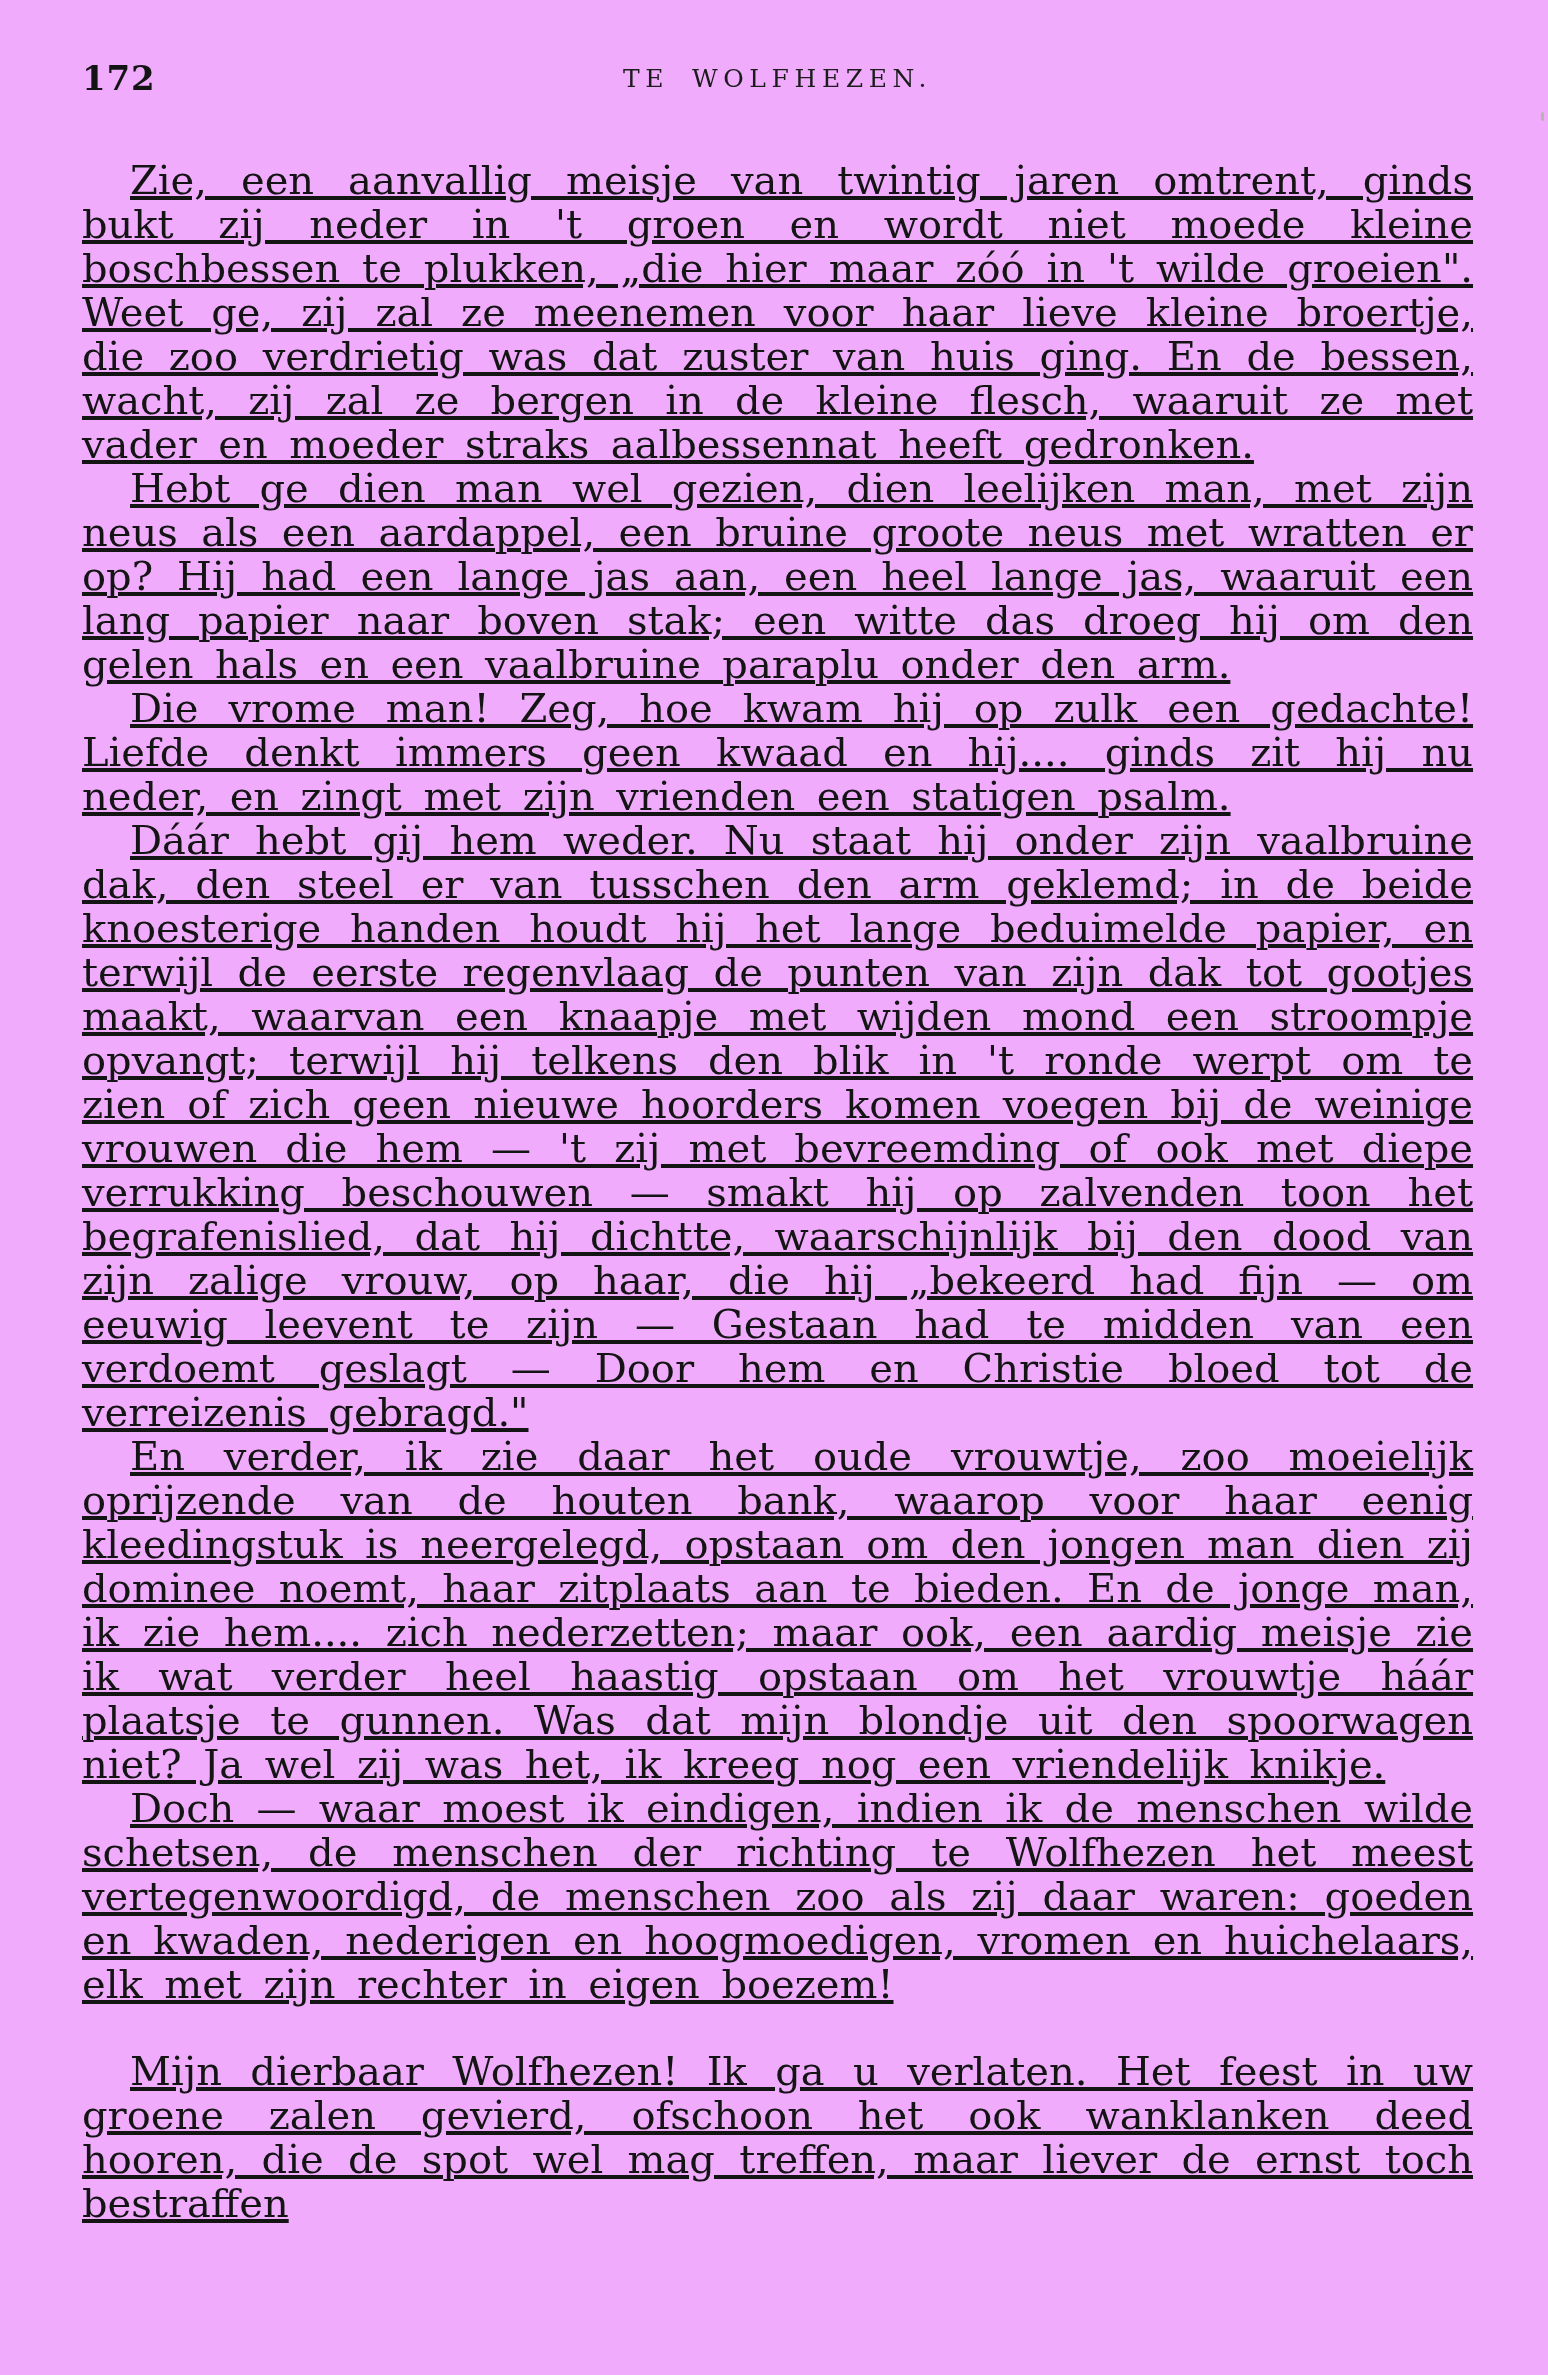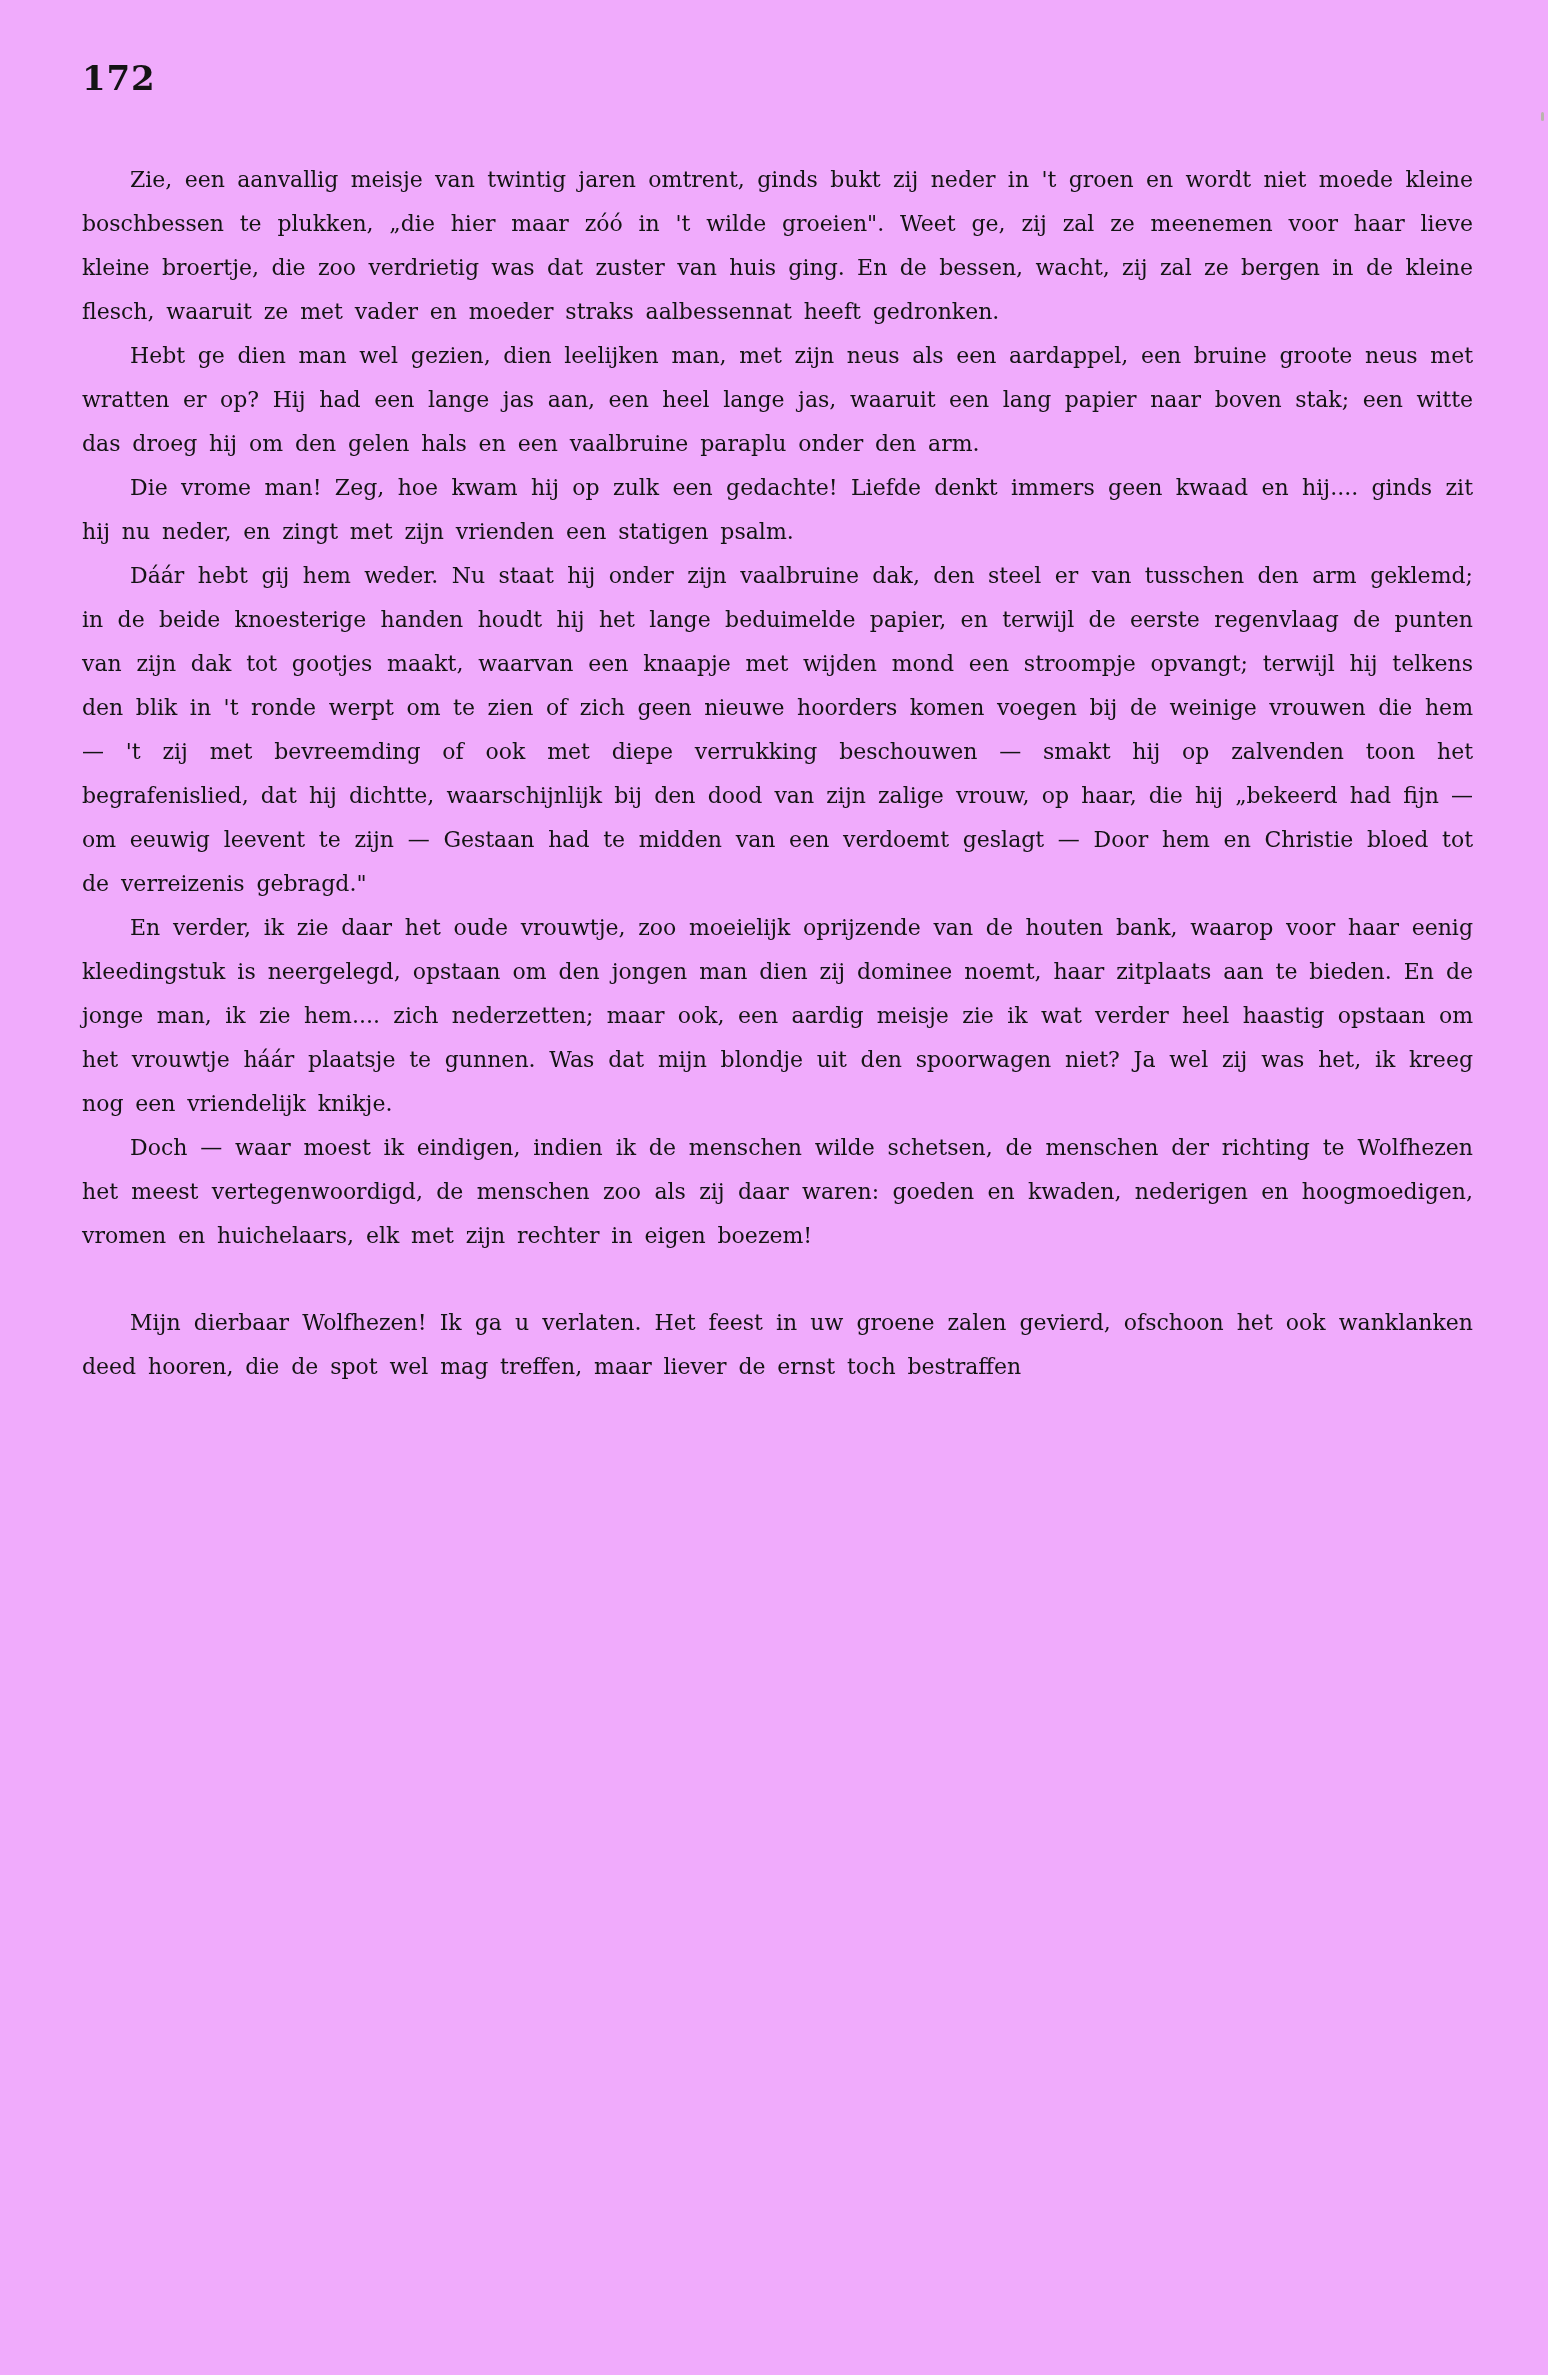--- a/index.html
+++ b/index.html
@@ -47,39 +47,41 @@
   .scan-speck {
     position: absolute;
     right: 3.7px;
     top: 112px;
     width: 3.7px;
     height: 9.3px;
     background: #b9b5ad;
     border-radius: 1.9px;
   }
   .text-block {
-    font-size: 22px;
+    font-size: 40px;
     line-height: 44px;
+    text-decoration: underline;
   }
   .text-block p {
     margin: 0;
     text-align: justify;
     text-indent: 48px;
     word-spacing: 0.22em;
   }
   .text-block p.section-start {
     margin-top: 43px;
   }
 </style>
 </head>
 <body>
 
 <div class="page">
   <header class="page-header">
     <span class="page-number">172</span>
+    <span class="running-title">TE WOLFHEZEN.</span>
   </header>
 
   <span class="scan-speck"></span>
 
   <main class="text-block">
     <p>Zie, een aanvallig meisje van twintig jaren omtrent, ginds bukt zij neder in 't groen en wordt niet moede kleine boschbessen te plukken, „die hier maar zóó in 't wilde groeien". Weet ge, zij zal ze meenemen voor haar lieve kleine broertje, die zoo verdrietig was dat zuster van huis ging. En de bessen, wacht, zij zal ze bergen in de kleine flesch, waaruit ze met vader en moeder straks aalbessennat heeft gedronken.</p>
     <p>Hebt ge dien man wel gezien, dien leelijken man, met zijn neus als een aardappel, een bruine groote neus met wratten er op? Hij had een lange jas aan, een heel lange jas, waaruit een lang papier naar boven stak; een witte das droeg hij om den gelen hals en een vaalbruine paraplu onder den arm.</p>
     <p>Die vrome man! Zeg, hoe kwam hij op zulk een gedachte! Liefde denkt immers geen kwaad en hij.... ginds zit hij nu neder, en zingt met zijn vrienden een statigen psalm.</p>
     <p>Dáár hebt gij hem weder. Nu staat hij onder zijn vaalbruine dak, den steel er van tusschen den arm geklemd; in de beide knoesterige handen houdt hij het lange beduimelde papier, en terwijl de eerste regenvlaag de punten van zijn dak tot gootjes maakt, waarvan een knaapje met wijden mond een stroompje opvangt; terwijl hij telkens den blik in 't ronde werpt om te zien of zich geen nieuwe hoorders komen voegen bij de weinige vrouwen die hem — 't zij met bevreemding of ook met diepe verrukking beschouwen — smakt hij op zalvenden toon het begrafenislied, dat hij dichtte, waarschijnlijk bij den dood van zijn zalige vrouw, op haar, die hij „bekeerd had fijn — om eeuwig leevent te zijn — Gestaan had te midden van een verdoemt geslagt — Door hem en Christie bloed tot de verreizenis gebragd."</p>
     <p>En verder, ik zie daar het oude vrouwtje, zoo moeielijk oprijzende van de houten bank, waarop voor haar eenig kleedingstuk is neergelegd, opstaan om den jongen man dien zij dominee noemt, haar zitplaats aan te bieden. En de jonge man, ik zie hem.... zich nederzetten; maar ook, een aardig meisje zie ik wat verder heel haastig opstaan om het vrouwtje háár plaatsje te gunnen. Was dat mijn blondje uit den spoorwagen niet? Ja wel zij was het, ik kreeg nog een vriendelijk knikje.</p>

